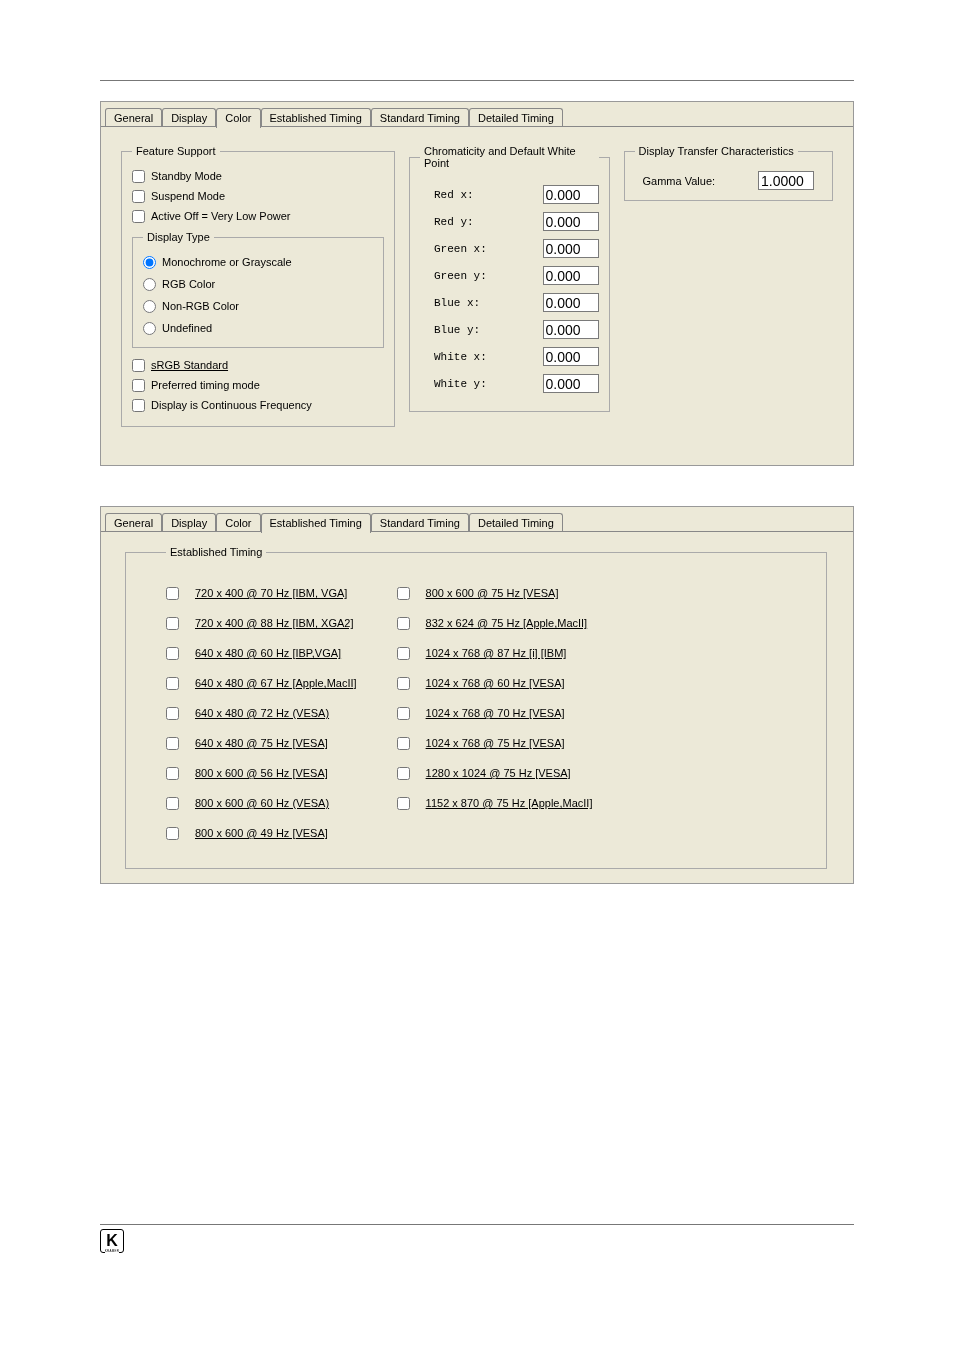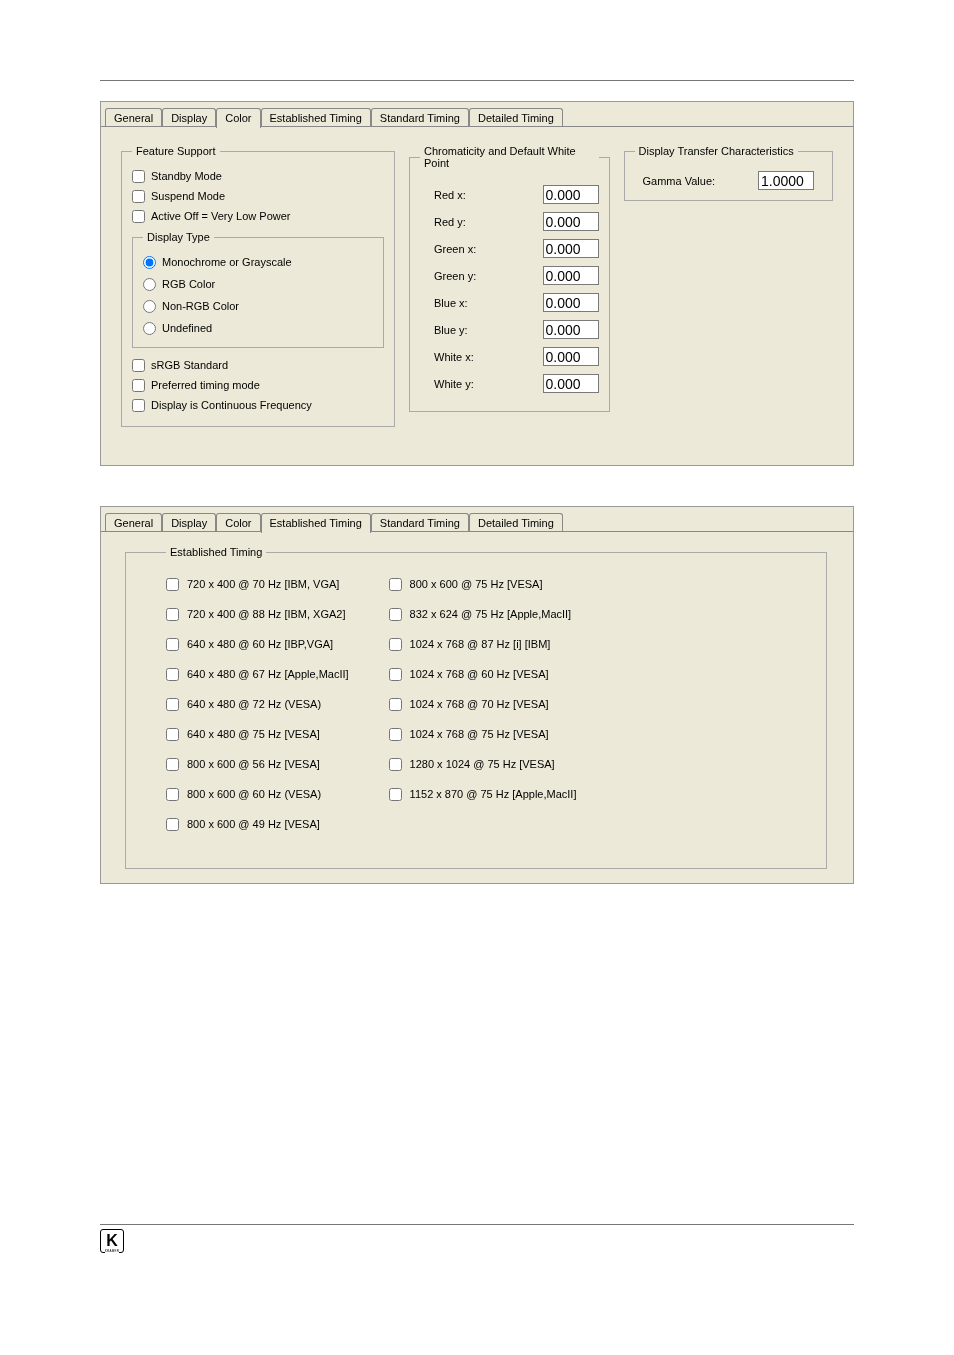--- a/index.html
+++ b/index.html
@@ -97,21 +97,21 @@
   }
   input[type="checkbox"], input[type="radio"] {
     margin: 0;
   }
   .chrom-row {
     display: flex;
     align-items: center;
     justify-content: space-between;
     margin: 8px 0 8px 14px;
   }
-  .chrom-row label { width: 60px; }
+  .chrom-row label { width: 60px; font-family: Liberation Mono, monospace; }
   .chrom-block { margin-bottom: 4px; }
   input[type="text"] {
     font-family: Tahoma, Arial, sans-serif;
     font-size: 14px;
     border: 1px solid #7a7a7a;
     background: #fff;
     padding: 1px 2px;
     height: 15px;
     box-sizing: content-box;
   }
@@ -135,23 +135,24 @@
   .et-cols {
     display: flex;
     gap: 40px;
   }
   .et-col {
     display: flex;
     flex-direction: column;
   }
   .row-et {
     display: flex;
-    align-items: flex-start;
-    gap: 8px;
+    align-items: center;
+    gap: 16px;
     height: 30px;
+    text-decoration: underline;
   }
   
   .footer {
     margin-top: 340px;
     border-top: 1px solid #777;
     padding-top: 4px;
   }
   .logo {
     width: 22px;
     height: 22px;
@@ -221,21 +222,21 @@
           <div class="row-radio">
             <input type="radio" name="dt" style="">
             <span>Non-RGB Color</span>
           </div>
           <div class="row-radio">
             <input type="radio" name="dt" style="">
             <span>Undefined</span>
           </div>
         </fieldset>
 
-        <div class="row-chk" style="margin-top:8px;">
+        <div class="row-chk" style="margin-top:8px;text-decoration:underline;">
           <input type="checkbox" style="">
           <span>sRGB Standard</span>
         </div>
         <div class="row-chk">
           <input type="checkbox" style="">
           <span>Preferred timing mode</span>
         </div>
         <div class="row-chk">
           <input type="checkbox" style="">
           <span>Display is Continuous Frequency</span>

